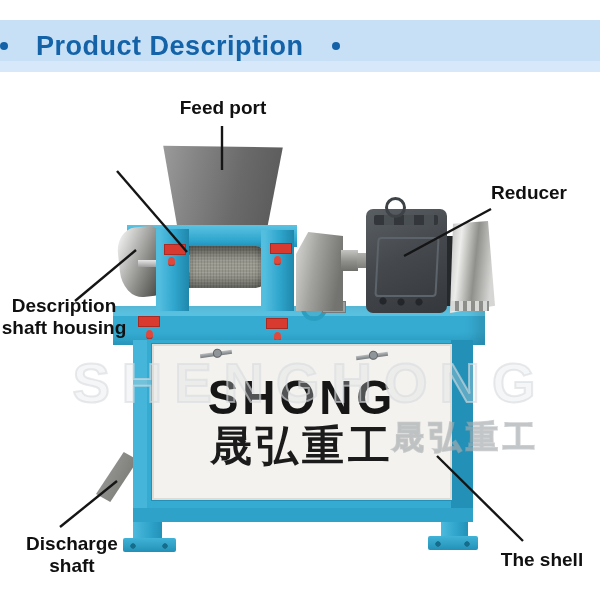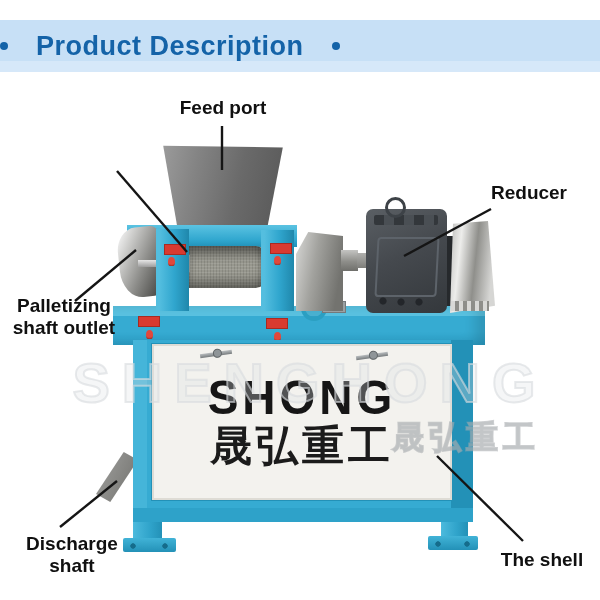--- a/index.html
+++ b/index.html
@@ -185,22 +185,22 @@
     <line x1="117" y1="171" x2="187" y2="252" stroke="#151515" stroke-width="2.4"></line>
     <line x1="491" y1="209" x2="404" y2="256" stroke="#151515" stroke-width="2.4"></line>
     <line x1="75" y1="301" x2="136" y2="250" stroke="#151515" stroke-width="2.4"></line>
     <line x1="60" y1="527" x2="117" y2="481" stroke="#151515" stroke-width="2.4"></line>
     <line x1="437" y1="456" x2="523" y2="541" stroke="#151515" stroke-width="2.4"></line>
   </svg>
 
   <div class="p lbl z9" style="left:165px;top:97px;width:116px;">Feed port</div>
   <div class="p lbl z9" style="left:474px;top:182px;width:110px;">Reducer</div>
   <div class="p lbl z9" style="left:0px;top:295px;width:128px;">
-    <span>Palletizing</span><br>
-    <span>shaft outlet</span>
+    <span>Description</span><br>
+    <span>shaft housing</span>
   </div>
   <div class="p lbl z9" style="left:16px;top:533px;width:112px;">
     <span>Discharge</span><br>
     <span>shaft</span>
   </div>
   <div class="p lbl z9" style="left:490px;top:549px;width:104px;">The shell</div>
 
 </div>
 
 </body></html>

